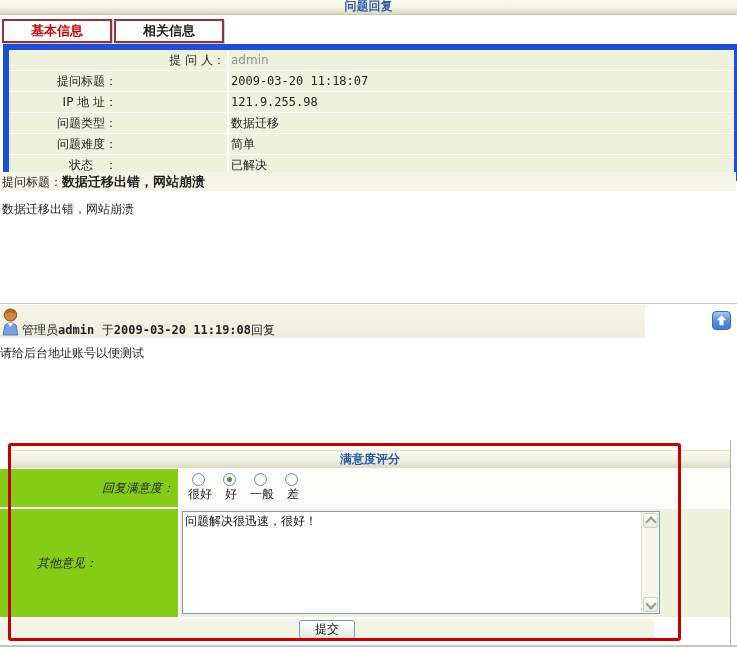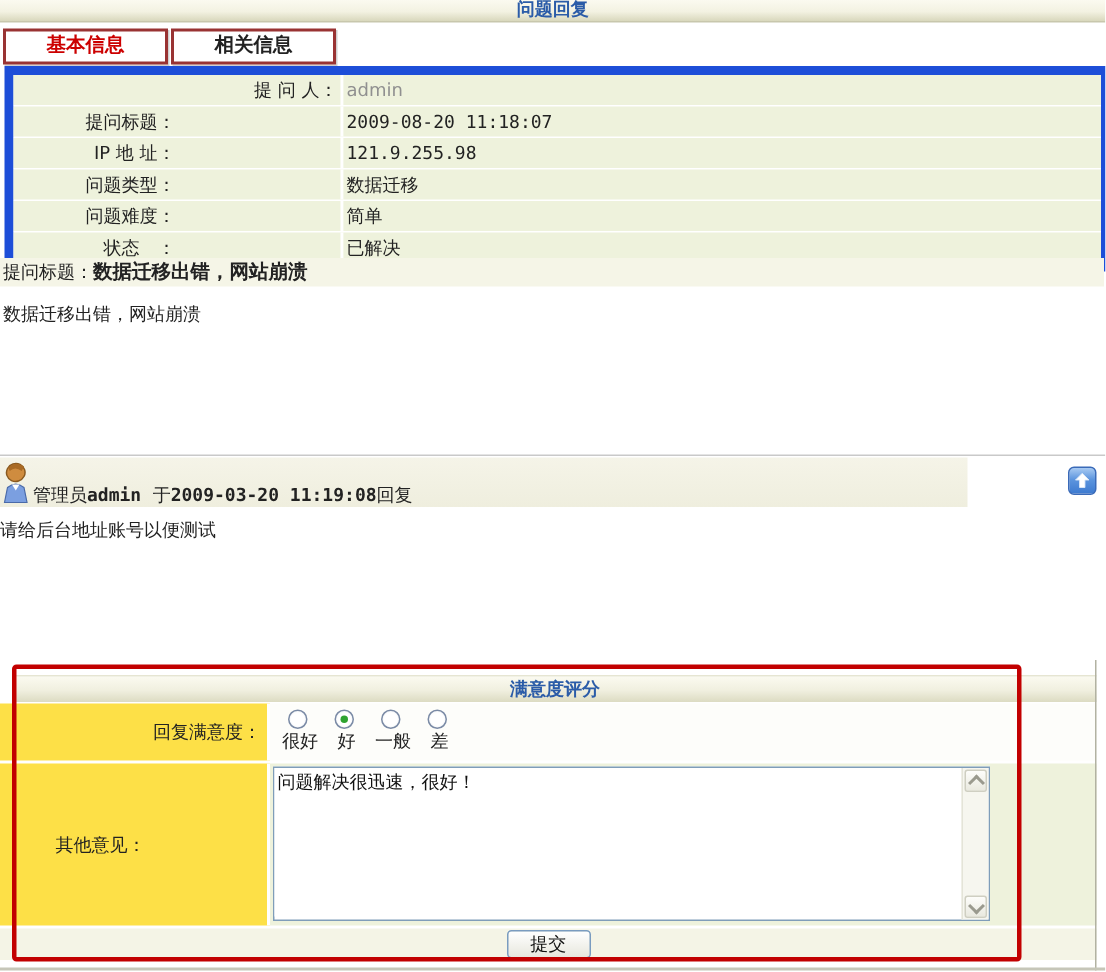--- a/index.html
+++ b/index.html
@@ -68,21 +68,21 @@
   .reply-content{position:absolute;left:0;top:345px;}
   
   .sat-header{
     position:absolute;left:9px;top:450px;width:722px;height:17px;
     background:linear-gradient(#fbfaf0 0%,#f0efdf 55%,#dcdbc2 100%);
     text-align:center;line-height:17px;font-weight:bold;color:#2b5ca8;
     border-top:1px solid #e6e5d2;
   }
   .sat-row1{position:absolute;left:0;top:469px;width:731px;height:38px;display:flex;}
   .sat-label{
-    box-sizing:border-box;width:180px;background:#fde047;border-right:2px solid #fff;
+    box-sizing:border-box;width:180px;background:#84cc16;border-right:2px solid #fff;font-style:italic;
   }
   .sat-row1 .sat-label{text-align:right;padding-right:4px;line-height:38px;}
   .sat-row1 .sat-value{flex:1;background:#fdfdfa;display:flex;align-items:center;padding-left:8px;}
   .radio-group{display:flex;align-items:center;margin-right:11px;cursor:pointer;flex-direction:column;}
   .radio{
     box-sizing:border-box;width:13px;height:13px;border-radius:50%;
     border:1px solid #7a8aa5;background:radial-gradient(#ffffff 55%,#dfe5ec 100%);
     margin-right:3px;position:relative;
   }
   .radio.checked::after{
@@ -109,21 +109,21 @@
   .sb-btn{
     position:absolute;left:1px;width:15px;height:15px;
     background:linear-gradient(#fdfdfa,#e9e9df);
     border:1px solid #cfcfc2;border-radius:2px;box-sizing:border-box;cursor:pointer;
   }
   .sb-up{top:1px;} .sb-down{bottom:1px;}
   .chev{position:absolute;left:3px;width:6px;height:6px;border-left:2px solid #9a9a8e;border-top:2px solid #9a9a8e;}
   .sb-up .chev{top:4px;transform:rotate(45deg);}
   .sb-down .chev{top:2px;transform:rotate(225deg);}
   .sat-footer{
-    position:absolute;left:0;top:619px;width:731px;height:21px;
+    position:absolute;left:0;top:619px;width:654px;height:21px;
     background:#f4f4e6;text-align:center;
   }
   .submit-btn{
     margin-top:1px;width:56px;height:19px;
     border:1px solid #7a9cc0;border-radius:3px;
     background:linear-gradient(#ffffff,#e7e7dd);
     font-family:"DejaVu Sans","Liberation Sans",sans-serif;font-size:12px;color:#111;
     line-height:15px;cursor:pointer;padding:0;
   }
   
@@ -154,21 +154,21 @@
     </div>
   </div>
 
   <div class="info-table">
     <div class="info-row first">
       <div class="cell-label">提 问 人：</div>
       <div class="cell-value val-gray">admin</div>
     </div>
     <div class="info-row">
       <div class="cell-label">提问标题：</div>
-      <div class="cell-value val-mono">2009-08-20 11:18:07</div>
+      <div class="cell-value val-mono">2009-03-20 11:18:07</div>
     </div>
     <div class="info-row">
       <div class="cell-label">IP 地 址：</div>
       <div class="cell-value val-mono">121.9.255.98</div>
     </div>
     <div class="info-row">
       <div class="cell-label">问题类型：</div>
       <div class="cell-value">数据迁移</div>
     </div>
     <div class="info-row">

